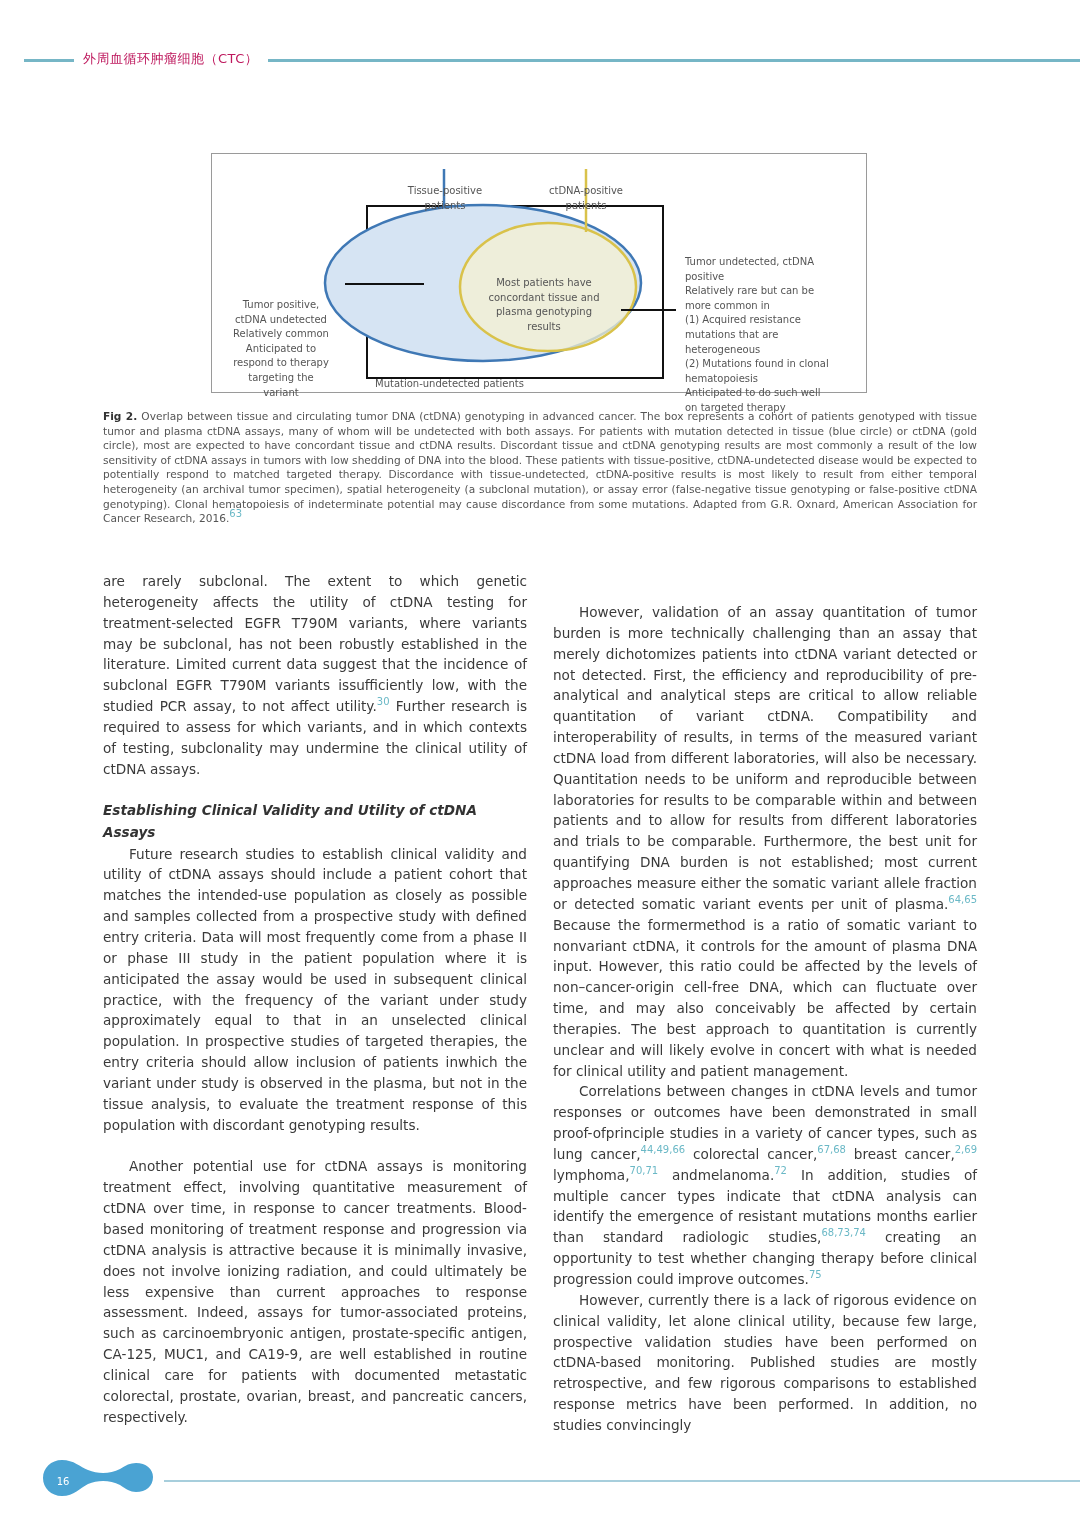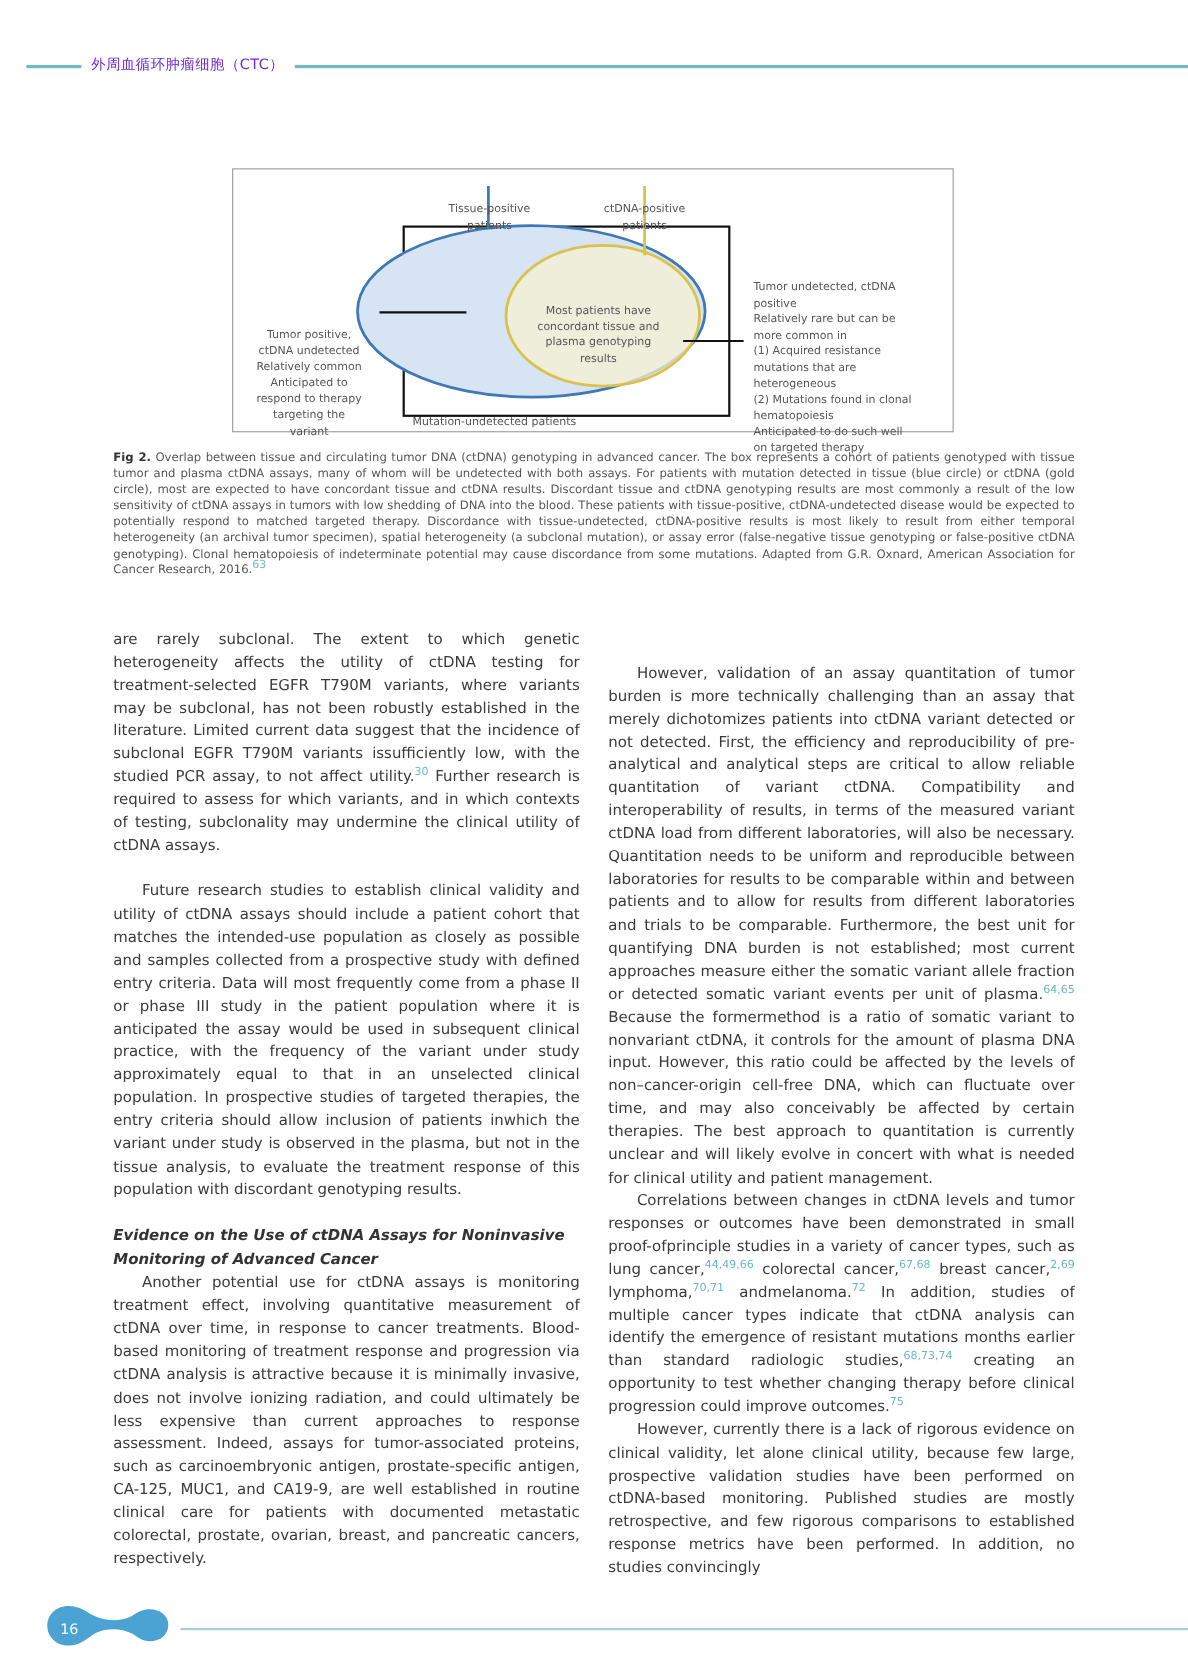--- a/index.html
+++ b/index.html
@@ -1,21 +1,21 @@
 <!DOCTYPE html>
 <html><head>
 <meta charset="utf-8">
 <style>
   html, body { margin: 0; padding: 0; background: #ffffff; }
   body { width: 1080px; height: 1527px; position: relative; overflow: hidden;
          font-family: "DejaVu Sans", sans-serif; color: #3a3a3a; }
 
   
   .hdr-line-left { position: absolute; left: 24px; top: 59px; width: 50px; height: 3px; background: #76b6c6; }
-  .hdr-title { position: absolute; left: 83px; top: 50px; font-size: 13px; color: #6d28d9; letter-spacing: 0.5px; }
+  .hdr-title { position: absolute; left: 83px; top: 50px; font-size: 13px; color: #be185d; letter-spacing: 0.5px; }
   .hdr-line-right { position: absolute; left: 268px; top: 59px; width: 812px; height: 3px; background: #76b6c6; }
 
   
   .figure-frame { position: absolute; left: 211px; top: 153px; width: 656px; height: 240px;
                   border: 1.5px solid #9a9a9a; box-sizing: border-box; }
   .fig-svg { position: absolute; left: 211px; top: 153px; width: 656px; height: 240px; }
   .fig-text { position: absolute; font-size: 10px; line-height: 14.6px; color: #555; margin-top: 20px; }
   .fig-top-label { text-align: center; }
   .fig-left { text-align: center; }
   .fig-center { text-align: center; color: #555; }
@@ -32,21 +32,21 @@
   .col-left { left: 103px; }
   .col-right { left: 553px; margin-top: 31px; }
   .col p { margin: 0; }
   .col p.indent { text-indent: 26px; }
   .col h3 { margin: 0; font-size: 13.6px; line-height: 21.6px; font-style: italic; font-weight: bold; color: #333; text-align: left; }
   .gap { height: 21px; }
 
   
   .footer-line { position: absolute; left: 164px; top: 1480px; width: 916px; height: 2px; background: #a7cedc; }
   .page-num { position: absolute; left: 43px; top: 1462px; width: 40px; height: 40px; line-height: 40px;
-              text-align: center; font-size: 13px; color: #ffffff; z-index: 2; }
+              text-align: center; font-size: 10px; color: #ffffff; z-index: 2; }
   .footer-svg { position: absolute; left: 40px; top: 1455px; width: 125px; height: 52px; }
 </style>
 </head>
 <body>
 
 <div class="hdr-line-left"></div>
 <div class="hdr-title">外周血循环肿瘤细胞（CTC）</div>
 <div class="hdr-line-right"></div>
 
 <div class="figure-frame"></div>
@@ -103,26 +103,23 @@
 </div>
 
 <div class="caption">
   <b>Fig 2.</b>
   <span>Overlap between tissue and circulating tumor DNA (ctDNA) genotyping in advanced cancer. The box represents a cohort of patients genotyped with tissue tumor and plasma ctDNA assays, many of whom will be undetected with both assays. For patients with mutation detected in tissue (blue circle) or ctDNA (gold circle), most are expected to have concordant tissue and ctDNA results. Discordant tissue and ctDNA genotyping results are most commonly a result of the low sensitivity of ctDNA assays in tumors with low shedding of DNA into the blood. These patients with tissue-positive, ctDNA-undetected disease would be expected to potentially respond to matched targeted therapy. Discordance with tissue-undetected, ctDNA-positive results is most likely to result from either temporal heterogeneity (an archival tumor specimen), spatial heterogeneity (a subclonal mutation), or assay error (false-negative tissue genotyping or false-positive ctDNA genotyping). Clonal hematopoiesis of indeterminate potential may cause discordance from some mutations. Adapted from G.R. Oxnard, American Association for Cancer Research, 2016.</span><span class="sup">63</span>
 </div>
 
 <div class="col col-left">
   <p><span>are rarely subclonal. The extent to which genetic heterogeneity affects the utility of ctDNA testing for treatment-selected EGFR T790M variants, where variants may be subclonal, has not been robustly established in the literature. Limited current data suggest that the incidence of subclonal EGFR T790M variants issufficiently low, with the studied PCR assay, to not affect utility.</span><span class="sup">30</span><span> Further research is required to assess for which variants, and in which contexts of testing, subclonality may undermine the clinical utility of ctDNA assays.</span></p>
   <div class="gap"></div>
+  <h3>Establishing Clinical Validity and Utility of ctDNA Assays</h3>
   <p class="indent">Future research studies to establish clinical validity and utility of ctDNA assays should include a patient cohort that matches the intended-use population as closely as possible and samples collected from a prospective study with defined entry criteria. Data will most frequently come from a phase II or phase III study in the patient population where it is anticipated the assay would be used in subsequent clinical practice, with the frequency of the variant under study approximately equal to that in an unselected clinical population. In prospective studies of targeted therapies, the entry criteria should allow inclusion of patients inwhich the variant under study is observed in the plasma, but not in the tissue analysis, to evaluate the treatment response of this population with discordant genotyping results.</p>
   <div class="gap"></div>
-  <h3>
-    <span>Evidence on the Use of ctDNA Assays for Noninvasive</span><br>
-    <span>Monitoring of Advanced Cancer</span>
-  </h3>
   <p class="indent">Another potential use for ctDNA assays is monitoring treatment effect, involving quantitative measurement of ctDNA over time, in response to cancer treatments. Blood-based monitoring of treatment response and progression via ctDNA analysis is attractive because it is minimally invasive, does not involve ionizing radiation, and could ultimately be less expensive than current approaches to response assessment. Indeed, assays for tumor-associated proteins, such as carcinoembryonic antigen, prostate-specific antigen, CA-125, MUC1, and CA19-9, are well established in routine clinical care for patients with documented metastatic colorectal, prostate, ovarian, breast, and pancreatic cancers, respectively.</p>
 </div>
 
 <div class="col col-right">
   <p class="indent"><span>However, validation of an assay quantitation of tumor burden is more technically challenging than an assay that merely dichotomizes patients into ctDNA variant detected or not detected. First, the efficiency and reproducibility of pre-analytical and analytical steps are critical to allow reliable quantitation of variant ctDNA. Compatibility and interoperability of results, in terms of the measured variant ctDNA load from different laboratories, will also be necessary. Quantitation needs to be uniform and reproducible between laboratories for results to be comparable within and between patients and to allow for results from different laboratories and trials to be comparable. Furthermore, the best unit for quantifying DNA burden is not established; most current approaches measure either the somatic variant allele fraction or detected somatic variant events per unit of plasma.</span><span class="sup">64,65</span><span> Because the formermethod is a ratio of somatic variant to nonvariant ctDNA, it controls for the amount of plasma DNA input. However, this ratio could be affected by the levels of non–cancer-origin cell-free DNA, which can fluctuate over time, and may also conceivably be affected by certain therapies. The best approach to quantitation is currently unclear and will likely evolve in concert with what is needed for clinical utility and patient management.</span></p>
   <p class="indent"><span>Correlations between changes in ctDNA levels and tumor responses or outcomes have been demonstrated in small proof-ofprinciple studies in a variety of cancer types, such as lung cancer,</span><span class="sup">44,49,66</span><span> colorectal cancer,</span><span class="sup">67,68</span><span> breast cancer,</span><span class="sup">2,69</span><span> lymphoma,</span><span class="sup">70,71</span><span> andmelanoma.</span><span class="sup">72</span><span> In addition, studies of multiple cancer types indicate that ctDNA analysis can identify the emergence of resistant mutations months earlier than standard radiologic studies,</span><span class="sup">68,73,74</span><span> creating an opportunity to test whether changing therapy before clinical progression could improve outcomes.</span><span class="sup">75</span></p>
   <p class="indent">However, currently there is a lack of rigorous evidence on clinical validity, let alone clinical utility, because few large, prospective validation studies have been performed on ctDNA-based monitoring. Published studies are mostly retrospective, and few rigorous comparisons to established response metrics have been performed. In addition, no studies convincingly</p>
 </div>
 
 <svg class="footer-svg" viewBox="0 0 125 52">

